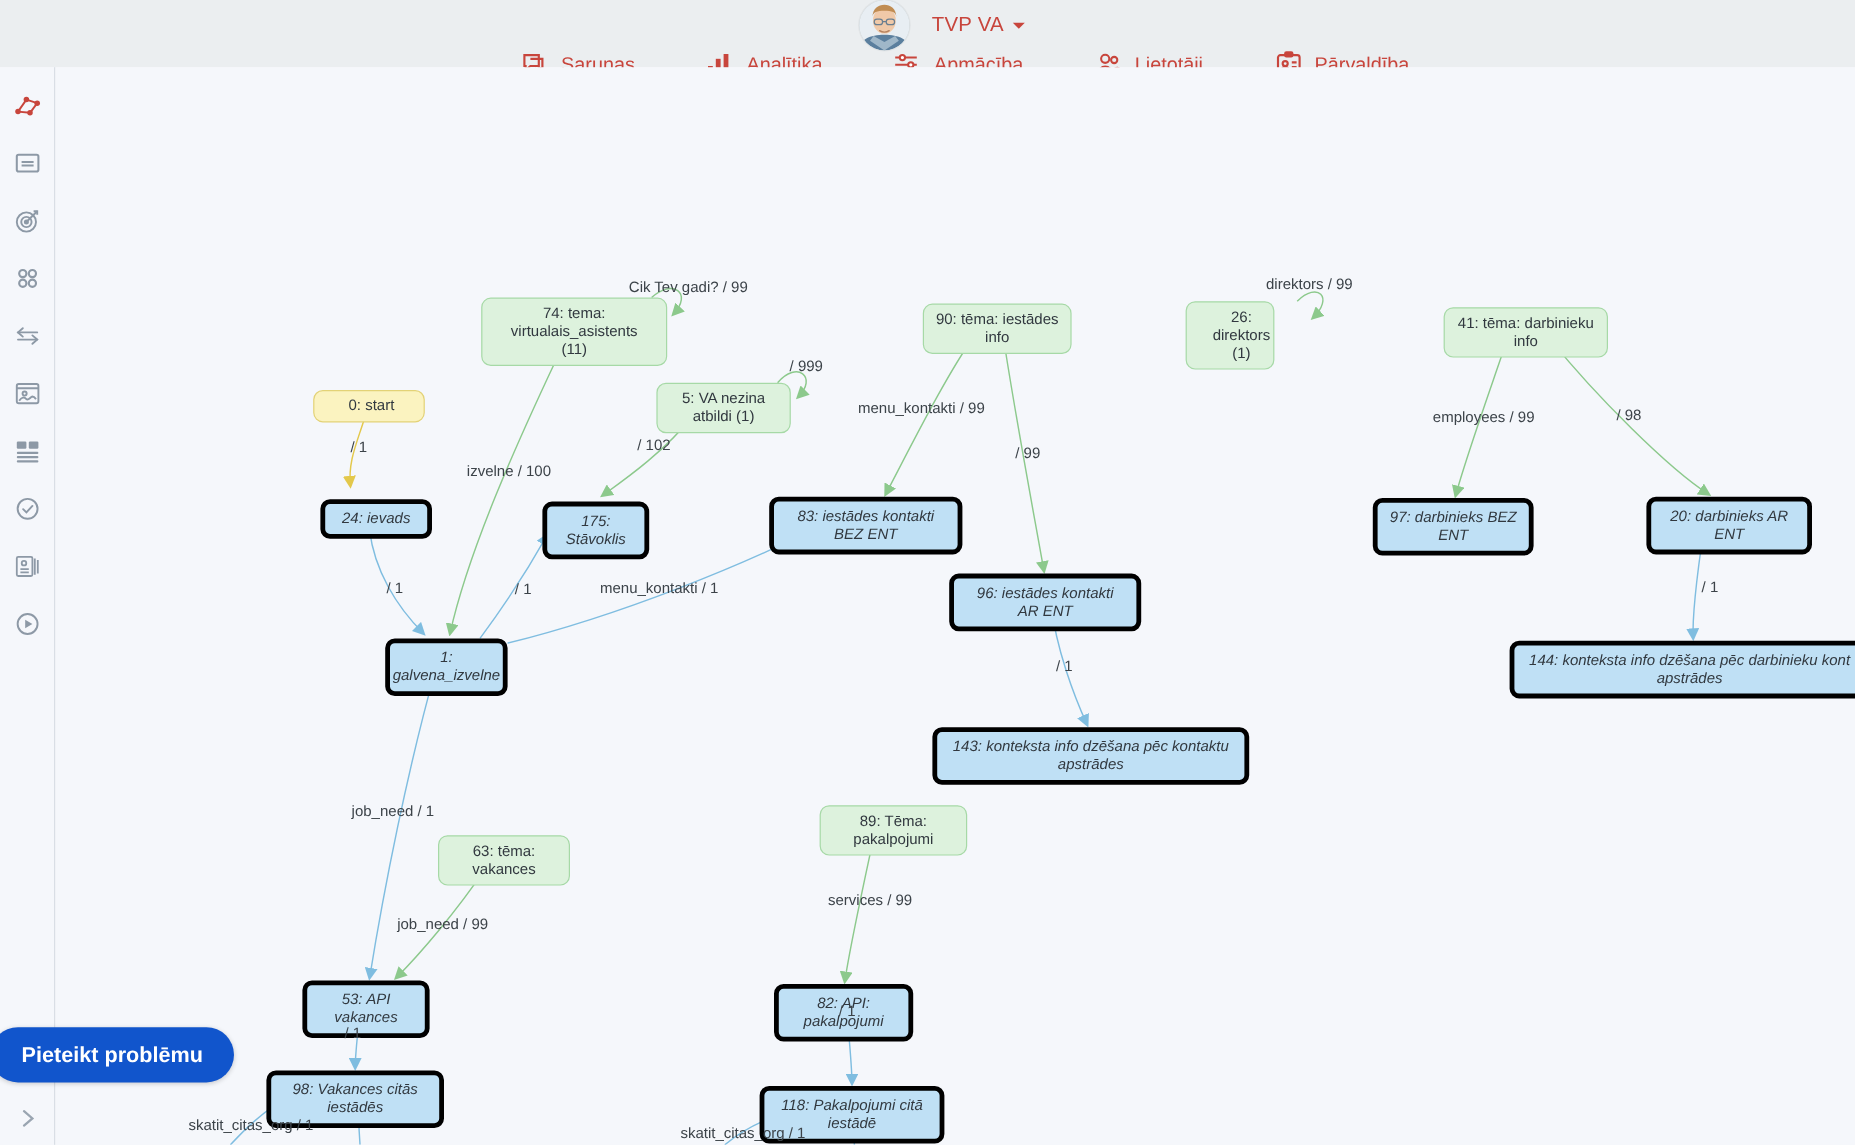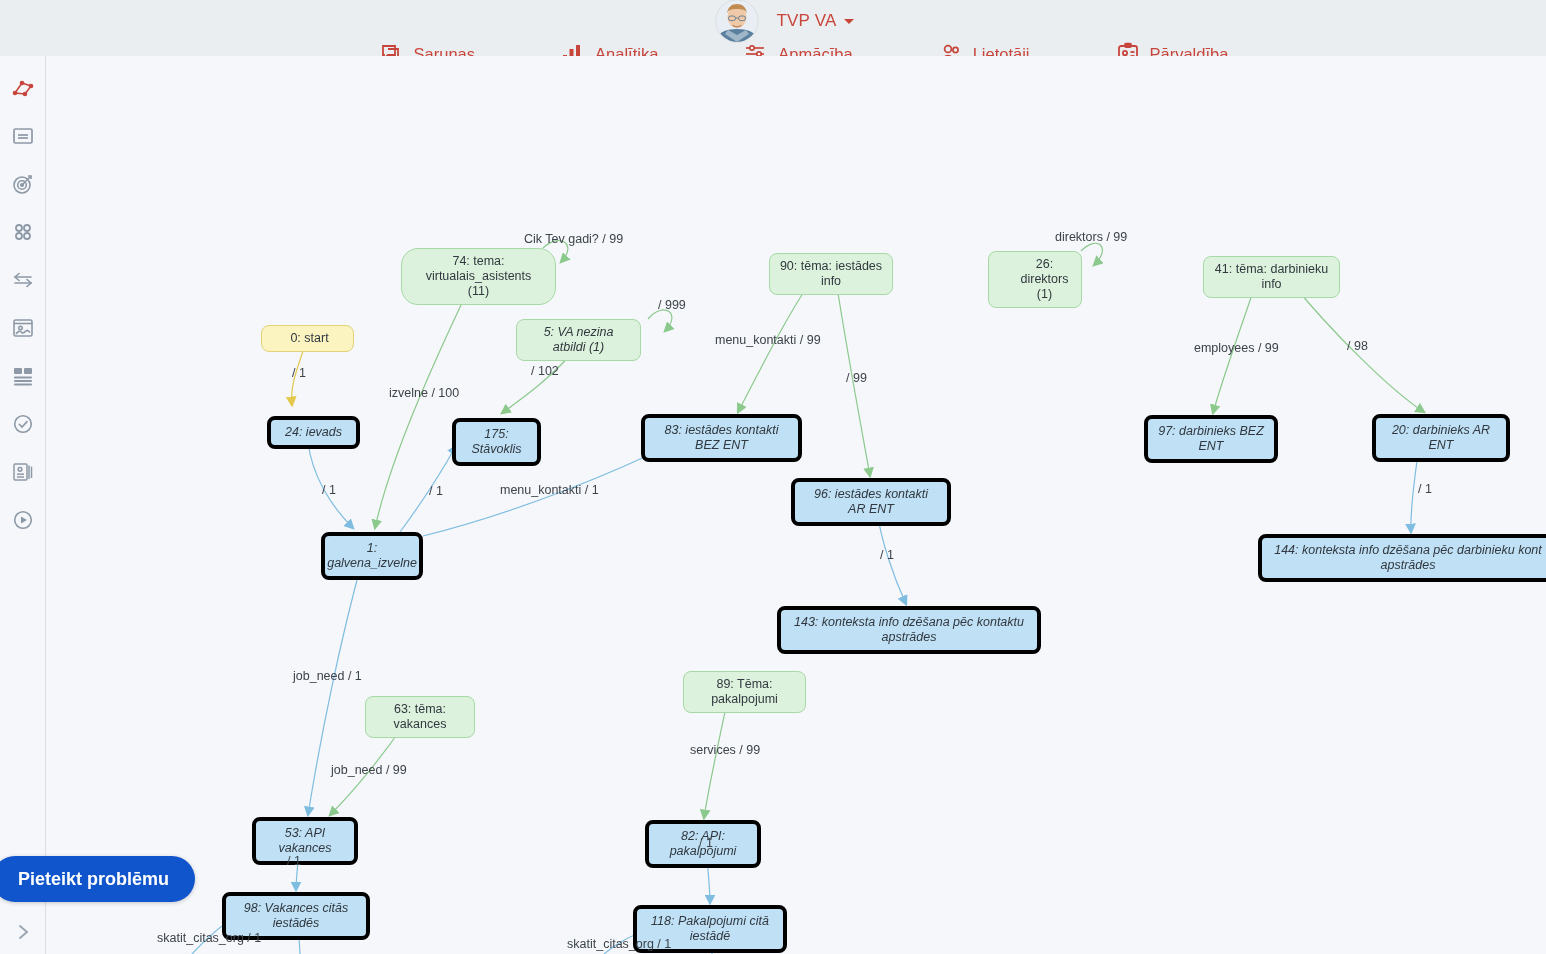--- a/index.html
+++ b/index.html
@@ -33,21 +33,21 @@
   .caret {
     display: inline-block; width: 0; height: 0;
     border-left: 5px solid transparent; border-right: 5px solid transparent;
     border-top: 5px solid #c8453c; margin-left: 7px; vertical-align: 2px;
   }
   .navitem {
     display: flex; align-items: center; gap: 10px;
     color: #c8453c; font-size: 16.5px; white-space: nowrap;
     cursor: pointer; text-decoration: none;
   }
-  #nav-items { display: flex; align-items: center; margin-left: 62px; gap: 86px; }
+  #nav-items { display: flex; align-items: center; margin-left: 62px; gap: 59px; }
   .navicon { width: 24px; height: 24px; display:block; flex:none; }
 
   
   #rail {
     position: absolute; left: 0; top: 56px;
     width: 46px; height: 898px;
     background: #f5f7fb;
     border-right: 1px solid #d9dee5;
     display: flex; flex-direction: column; align-items: center;
     padding-top: 16px;
@@ -432,25 +432,25 @@
         <path d="M192,954 C205,940 222,924 240,914" stroke="#7fbde0" marker-end="url(#ab)"></path>
         <path d="M300,954 L298,920" stroke="#7fbde0" marker-end="url(#ab)"></path>
 
         <path d="M604,954 C618,942 634,934 652,928" stroke="#7fbde0" marker-end="url(#ab)"></path>
         <path d="M712,954 L711,933" stroke="#7fbde0" marker-end="url(#ab)"></path>
       </g>
     </svg>
 
     <div id="nodes-layer">
         <div class="node yellow" style="left: 261px; top: 325px; width: 93px; min-height: 26px; padding-left: 13px;">0: start</div>
-        <div class="node green" style="left: 401px; top: 248px; width: 155px; min-height: 38px; border-radius: 17px;">74: tema: virtualais_asistents
+        <div class="node green" style="left: 401px; top: 248px; width: 155px; min-height: 38px;">74: tema: virtualais_asistents
 (11)</div>
-        <div class="node green" style="left: 516px; top: 319px; width: 125px; min-height: 27px; font-style: italic;">5: VA nezina atbildi (1)</div>
+        <div class="node green" style="left: 547px; top: 319px; width: 112px; min-height: 27px;">5: VA nezina atbildi (1)</div>
         <div class="node green" style="left: 769px; top: 253px; width: 124px; min-height: 27px;">90: tēma: iestādes info</div>
-        <div class="node green" style="left: 988px; top: 251px; width: 94px; min-height: 26px; padding-left: 28px;">26: direktors (1)</div>
+        <div class="node green" style="left: 988px; top: 251px; width: 74px; min-height: 26px; padding-left: 28px;">26: direktors (1)</div>
         <div class="node green" style="left: 1203px; top: 256px; width: 137px; min-height: 27px;">41: tēma: darbinieku info</div>
         <div class="node blue" style="left: 267px; top: 416px; width: 93px; min-height: 26px;">24: ievads</div>
         <div class="node blue" style="left: 452px; top: 418px; width: 89px; min-height: 26px;">175: Stāvoklis</div>
         <div class="node blue" style="left: 641px; top: 414px; width: 161px; min-height: 26px;">83: iestādes kontakti BEZ ENT</div>
         <div class="node blue" style="left: 791px; top: 478px; width: 160px; min-height: 26px;">96: iestādes kontakti AR ENT</div>
         <div class="node blue" style="left: 1144px; top: 415px; width: 134px; min-height: 26px;">97: darbinieks BEZ ENT</div>
         <div class="node blue" style="left: 1372px; top: 414px; width: 138px; min-height: 26px;">20: darbinieks AR ENT</div>
         <div class="node blue" style="left: 777px; top: 606px; width: 264px; min-height: 26px;">143: konteksta info dzēšana pēc kontaktu apstrādes</div>
         <div class="node blue" style="left: 1258px; top: 534px; width: 300px; min-height: 26px;">144: konteksta info dzēšana pēc darbinieku kont apstrādes</div>
         <div class="node blue" style="left: 321px; top: 532px; width: 102px; min-height: 26px;">1: galvena_izvelne</div>

